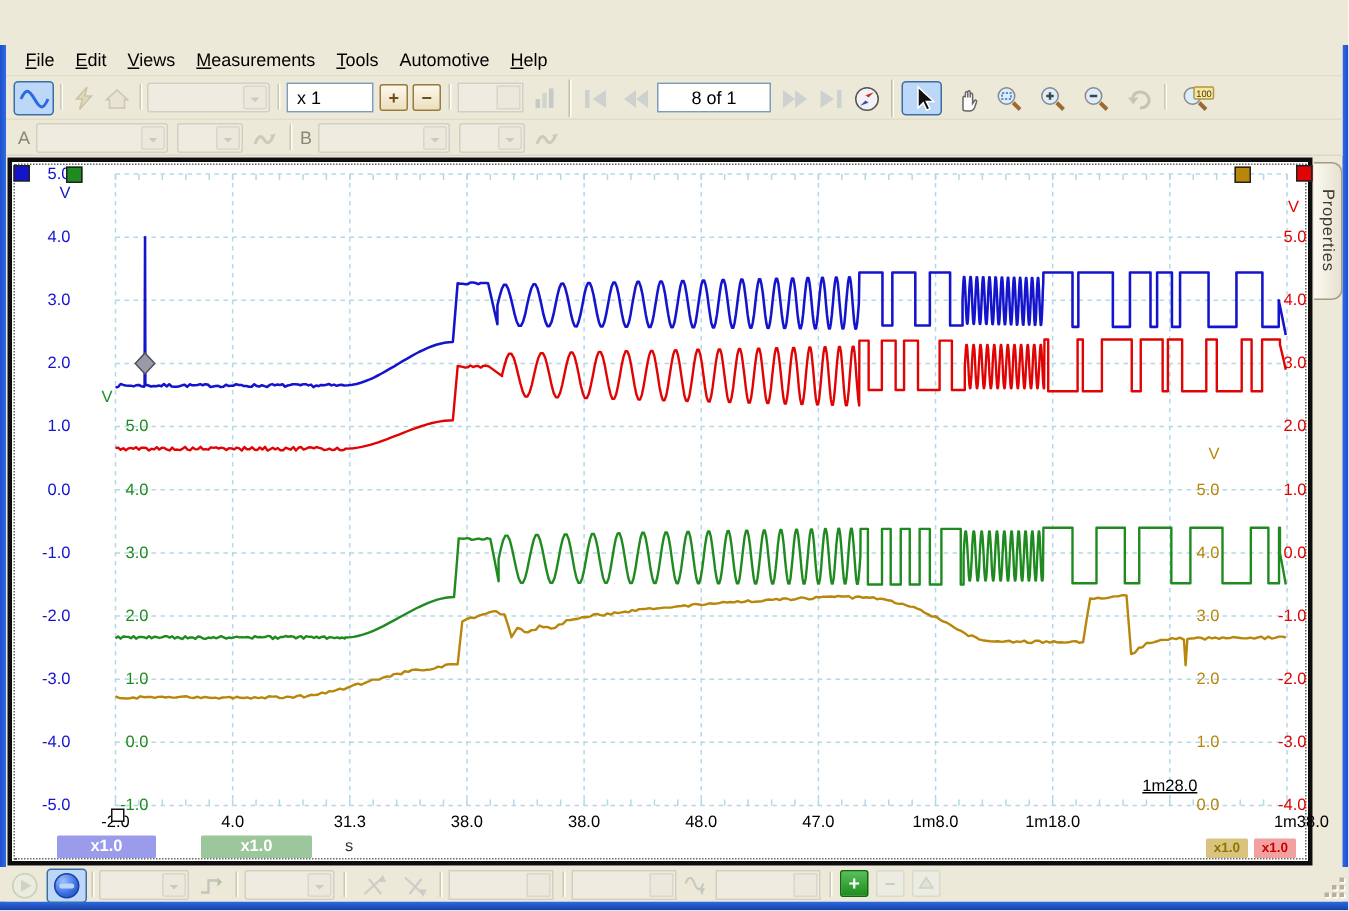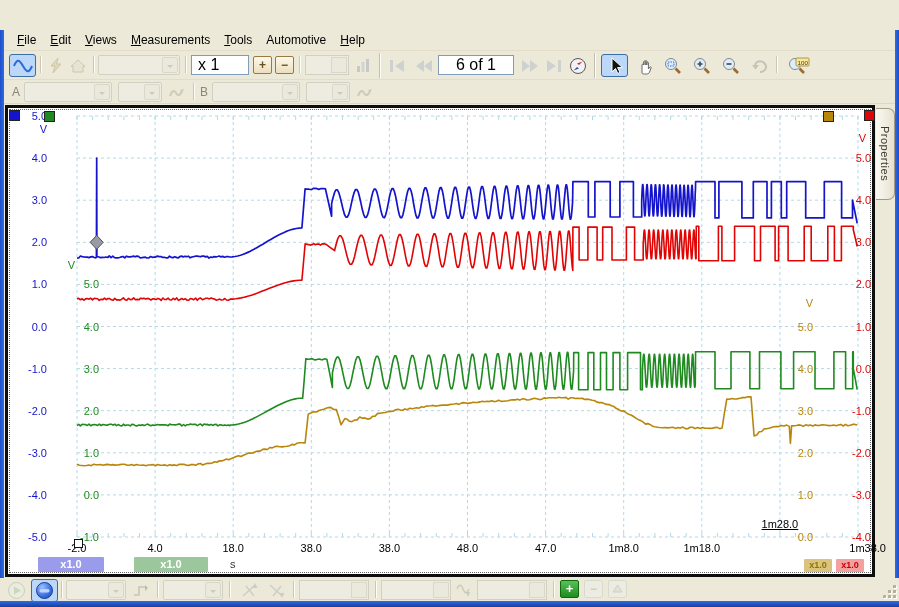--- a/index.html
+++ b/index.html
@@ -32,21 +32,21 @@
   #chanbar{top:80px;height:24px;border-bottom:1px solid #ddd8c6;}
   #toolbar-bottom{top:578px;height:23px;left:0;width:899px;}
   .tbtn{position:absolute;top:3px;height:23px;border:1px solid transparent;border-radius:3px;display:flex;align-items:center;justify-content:center;}
   .tbtn.sel{background:#bcd7f8;border-color:#3a6ea5;}
   .dim{opacity:.45;filter:grayscale(45%);}
   .vsep{position:absolute;top:5px;width:1px;height:17px;background:#cbc7b6;box-shadow:1px 0 0 #fffef6;}
   .bandsep{position:absolute;top:2px;width:1px;height:25px;background:#c3bfae;box-shadow:1px 0 0 #fffef6;}
   .combo{position:absolute;top:4px;height:20px;background:#f3f1e8;border:1px solid #b6b2a2;border-radius:2px;}
   .combo .arw{position:absolute;right:1px;top:1px;bottom:1px;width:16px;background:#ece9d8;border:1px solid #c6c2b2;border-radius:2px;}
   .combo .arw::after{content:"";position:absolute;left:4px;top:7px;border:3px solid transparent;border-top-color:#a9a595;}
-  .edit{position:absolute;top:4px;height:20px;background:#fff;border:1px solid #7f9db9;font-size:16px;color:#000;line-height:18px;}
+  .edit{position:absolute;top:4px;height:20px;background:#fff;border:1px solid #7f9db9;font-size:12px;color:#000;line-height:18px;}
   .spinbox{position:absolute;top:4px;height:20px;background:#f3f1e8;border:1px solid #b6b2a2;}
   .spinbox::after{content:"";position:absolute;right:1px;top:1px;bottom:1px;width:14px;background:#ece9d8;border:1px solid #c6c2b2;}
   .smallbtn{position:absolute;top:5px;width:19px;height:18px;border:1px solid #9a7b3e;border-radius:2px;
     background:linear-gradient(180deg,#fdf8ec,#ecdfbe);color:#6a4e1e;font-weight:bold;font-size:12px;text-align:center;line-height:16px;}
   .icon{display:block;}
   
   .chan-label{position:absolute;top:5px;font-size:12px;color:#8a8678;}
   
   #scope-panel{position:absolute;left:5px;top:105px;width:870px;height:472px;border:3px solid #0d0d0d;background:#fff;z-index:1;}
   #scope-inner{position:absolute;inset:1px;border:1px dotted #666;background:#fff;}
@@ -126,21 +126,21 @@
           <rect x="2" y="1" width="3" height="12" fill="#9fb6d9"></rect>
           <polygon points="16,1 16,13 7,7" fill="#9fb6d9"></polygon>
         </svg>
       </div>
     <div class="tbtn dim" style="left:407px;width:25px;">
       <svg class="icon" width="18" height="14" viewBox="0 0 18 14">
           <polygon points="9,1 9,13 1,7" fill="#9fb6d9"></polygon>
           <polygon points="17,1 17,13 9,7" fill="#9fb6d9"></polygon>
         </svg>
       </div>
-    <div class="edit" style="left:434px;width:76px;text-align:center;">6 of 1</div>
+    <div class="edit" style="left:434px;width:76px;text-align:center;">8 of 1</div>
     <div class="tbtn dim" style="left:513px;width:25px;">
       <svg class="icon" width="18" height="14" viewBox="0 0 18 14">
           <polygon points="1,1 1,13 9,7" fill="#9fb6d9"></polygon>
           <polygon points="9,1 9,13 17,7" fill="#9fb6d9"></polygon>
         </svg>
       </div>
     <div class="tbtn dim" style="left:538px;width:23px;">
       <svg class="icon" width="18" height="14" viewBox="0 0 18 14">
           <polygon points="2,1 2,13 11,7" fill="#9fb6d9"></polygon>
           <rect x="13" y="1" width="3" height="12" fill="#9fb6d9"></rect>
@@ -279,21 +279,21 @@
       <div class="axlab " style="left: 829px; top: 277.4px; width: 42px; text-align: right; color: rgb(224, 4, 4);">2.0</div>
       <div class="axlab " style="left: 829px; top: 319.5px; width: 42px; text-align: right; color: rgb(224, 4, 4);">1.0</div>
       <div class="axlab " style="left: 829px; top: 361.6px; width: 42px; text-align: right; color: rgb(224, 4, 4);">0.0</div>
       <div class="axlab " style="left: 829px; top: 403.7px; width: 42px; text-align: right; color: rgb(224, 4, 4);">-1.0</div>
       <div class="axlab " style="left: 829px; top: 445.8px; width: 42px; text-align: right; color: rgb(224, 4, 4);">-2.0</div>
       <div class="axlab " style="left: 829px; top: 487.9px; width: 42px; text-align: right; color: rgb(224, 4, 4);">-3.0</div>
       <div class="axlab " style="left: 829px; top: 530px; width: 42px; text-align: right; color: rgb(224, 4, 4);">-4.0</div>
       <div class="axlab " style="left: 824px; top: 131px; width: 42px; text-align: right; color: rgb(224, 4, 4);">V</div>
       <div class="axlab " style="left: 49px; top: 541px; width: 56px; text-align: center; color: rgb(0, 0, 0);">-2.0</div>
       <div class="axlab " style="left: 127.1px; top: 541px; width: 56px; text-align: center; color: rgb(0, 0, 0);">4.0</div>
-      <div class="axlab " style="left: 205.2px; top: 541px; width: 56px; text-align: center; color: rgb(0, 0, 0);">18.0</div>
+      <div class="axlab " style="left: 205.2px; top: 541px; width: 56px; text-align: center; color: rgb(0, 0, 0);">31.3</div>
       <div class="axlab " style="left: 283.3px; top: 541px; width: 56px; text-align: center; color: rgb(0, 0, 0);">38.0</div>
       <div class="axlab " style="left: 361.4px; top: 541px; width: 56px; text-align: center; color: rgb(0, 0, 0);">38.0</div>
       <div class="axlab " style="left: 439.5px; top: 541px; width: 56px; text-align: center; color: rgb(0, 0, 0);">48.0</div>
       <div class="axlab " style="left: 517.6px; top: 541px; width: 56px; text-align: center; color: rgb(0, 0, 0);">47.0</div>
       <div class="axlab " style="left: 595.7px; top: 541px; width: 56px; text-align: center; color: rgb(0, 0, 0);">1m8.0</div>
       <div class="axlab " style="left: 673.8px; top: 541px; width: 56px; text-align: center; color: rgb(0, 0, 0);">1m18.0</div>
       <div class="axlab " style="left: 751.9px; top: 517px; width: 56px; text-align: center; color: rgb(0, 0, 0); text-decoration: underline;">1m28.0</div>
       <div class="axlab " style="left: 830px; top: 541px; width: 56px; text-align: right; color: rgb(0, 0, 0);">1m38.0</div>
       <div class="axlab " style="left: 230px; top: 557px; width: 14px; text-align: left; color: rgb(51, 51, 51);">s</div>
       <div class="handle" style="left: 9px; top: 110px; background: rgb(20, 20, 204);"></div>

